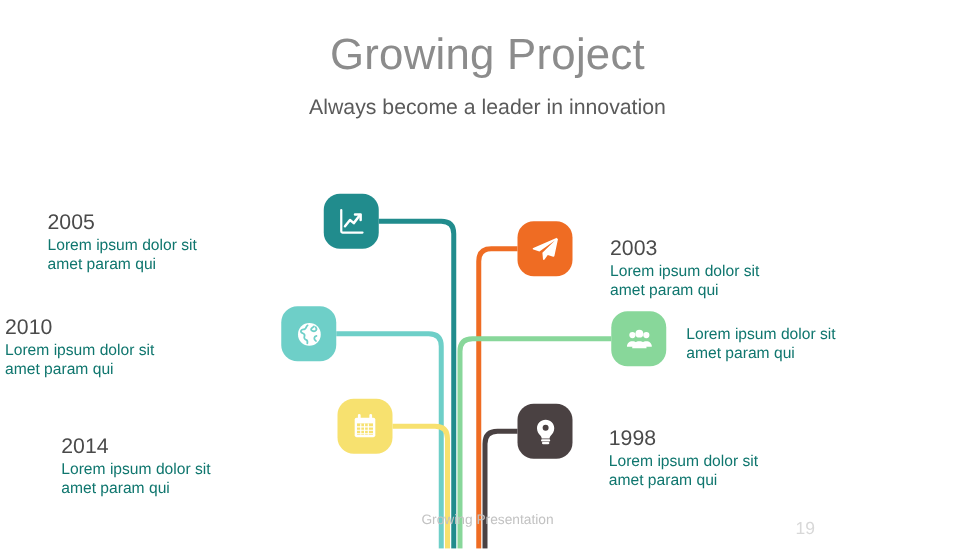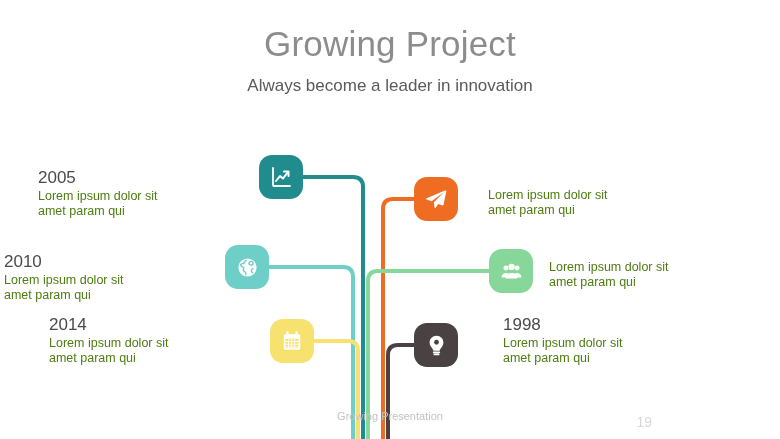--- a/index.html
+++ b/index.html
@@ -28,21 +28,21 @@
     position:absolute;width:44px;height:44px;border-radius:13px;
     display:flex;align-items:center;justify-content:center;
   }
   .tile svg{display:block;}
 
   
   .node-text{position:absolute;width:210px;}
   .node-text.left{text-align:left;}
   .node-text.right{text-align:left;}
   .year{font-size:17px;color:#4a4a4a;line-height:21px;margin-bottom:1px;}
-  .desc{font-size:12.5px;color:#4d7c0f;line-height:15px;}
+  .desc{font-size:12.5px;color:#0f766e;line-height:15px;}
 
   
   .footer-note{
     position:absolute;left:0;top:410px;width:780px;text-align:center;
     font-size:11px;color:#c2c2c2;
   }
   .watermark{
     position:absolute;right:16px;top:400px;
     font-size:27px;font-weight:700;color:#ededed;letter-spacing:1px;
   }
@@ -147,37 +147,38 @@
     <div class="desc">Lorem ipsum dolor sit</div>
     <div class="desc">amet param qui</div>
   </div>
 
   <div class="node-text left" style="left:4px;top:251px;">
     <div class="year">2010</div>
     <div class="desc">Lorem ipsum dolor sit</div>
     <div class="desc">amet param qui</div>
   </div>
 
-  <div class="node-text left" style="left:49px;top:314px;">
+  <div class="node-text left" style="left:49px;top:346px;">
     <div class="year">2014</div>
     <div class="desc">Lorem ipsum dolor sit</div>
     <div class="desc">amet param qui</div>
   </div>
 
   <div class="node-text right" style="left:488px;top:188px;">
+    <div class="year">2003</div>
     <div class="desc">Lorem ipsum dolor sit</div>
     <div class="desc">amet param qui</div>
   </div>
 
   <div class="node-text right" style="left:549px;top:260px;">
     <div class="desc">Lorem ipsum dolor sit</div>
     <div class="desc">amet param qui</div>
   </div>
 
-  <div class="node-text right" style="left:487px;top:314px;margin-left:16px;">
+  <div class="node-text right" style="left:487px;top:340px;">
     <div class="year">1998</div>
     <div class="desc">Lorem ipsum dolor sit</div>
     <div class="desc">amet param qui</div>
   </div>
 
   <div class="footer-note">Growing Presentation</div>
   <div class="pagenum">19</div>
 
 </div>
 

